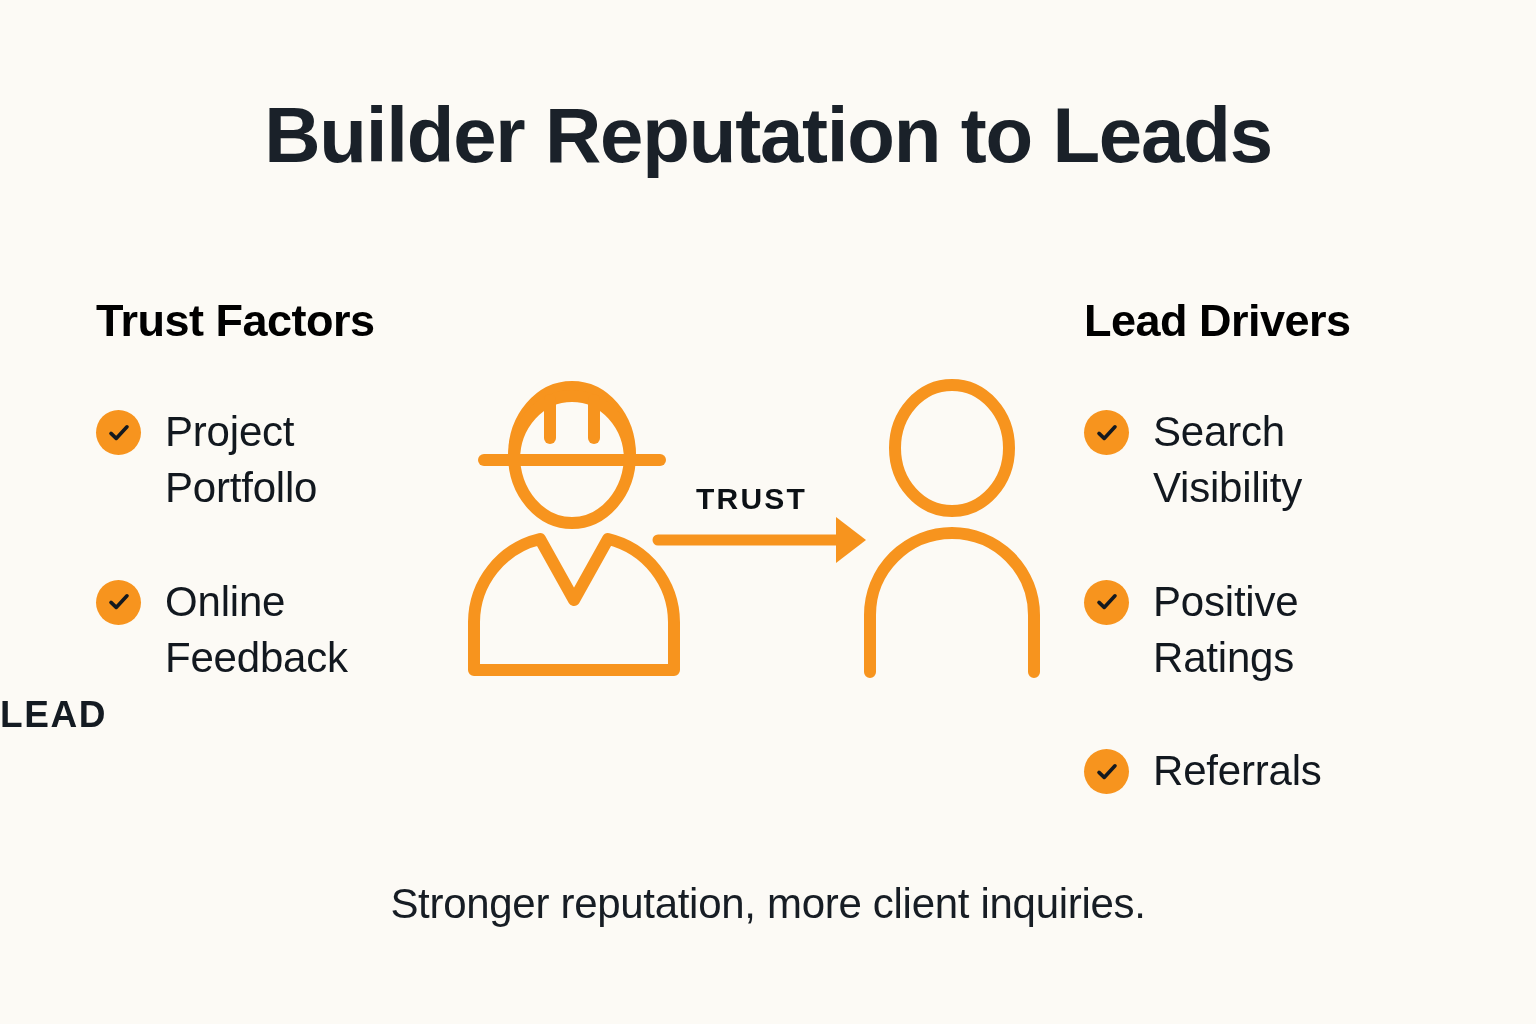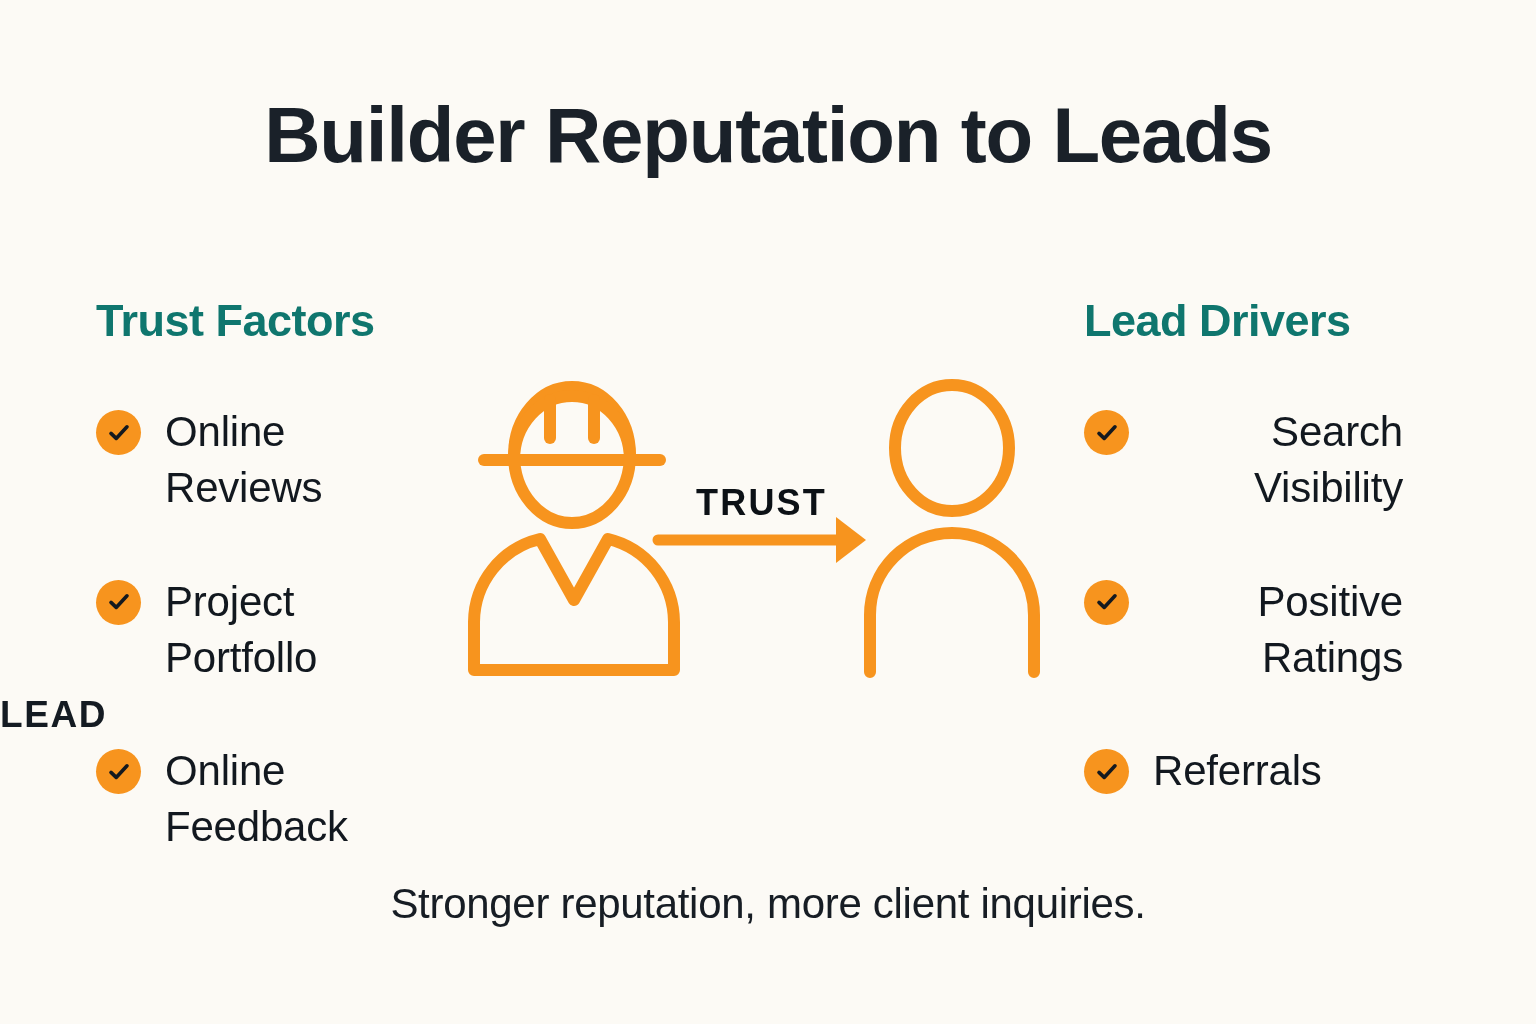--- a/index.html
+++ b/index.html
@@ -35,35 +35,35 @@
     color: #1A2129;
     line-height: 1.0;
     white-space: nowrap;
   }
 
   
   .column-heading {
     position: absolute;
     font-size: 45px;
     font-weight: bold;
-    color: #0f766e;
+    color: #000000;
     line-height: 1.0;
     letter-spacing: -0.5px;
     white-space: nowrap;
   }
   #trust-heading  { top: 298px; left: 96px; }
   #leads-heading  { top: 298px; left: 1084px; text-align: right; }
 
   
   .factor-list {
     position: absolute;
     width: 400px;
   }
   #trust-list { top: 404px; left: 96px; }
-  #leads-list { top: 404px; left: 1084px; text-align: right; }
+  #leads-list { top: 404px; left: 1084px; }
 
   .factor-item {
     display: flex;
     align-items: flex-start;
     margin-bottom: 58px;
   }
   .factor-item:last-child { margin-bottom: 0; }
 
   .check-badge {
     flex: 0 0 auto;
@@ -98,21 +98,21 @@
     left: 462px;
     width: 600px;
     height: 320px;
   }
   #center-illustration svg { display: block; }
 
   #trust-label {
     position: absolute;
     top: 482px;
     left: 696px;
-    font-size: 36px;
+    font-size: 30px;
     font-weight: bold;
     letter-spacing: 2.2px;
     color: #0C1116;
     white-space: nowrap;
   }
 
   #lead-generation-label {
     position: absolute;
     top: 692px;
     left: 0;
@@ -142,28 +142,20 @@
 <body>
 
 <div id="infographic">
 
   <div id="page-title">Builder Reputation to Leads</div>
 
   <div id="trust-heading" class="column-heading">Trust Factors</div>
 
   <div id="trust-list" class="factor-list">
 
-    <div class="factor-item">
-      <span class="check-badge">
-        <svg width="26" height="26" viewBox="0 0 26 26" aria-hidden="true">
-          <path d="M5 13.4 L10.2 18.4 L21 6.8" fill="none" stroke="#14191F" stroke-width="3.6" stroke-linecap="round" stroke-linejoin="round"></path>
-        </svg>
-      </span>
-      <span class="factor-label">Online Reviews</span>
-    </div>
 
     <div class="factor-item">
       <span class="check-badge">
         <svg width="26" height="26" viewBox="0 0 26 26" aria-hidden="true">
           <path d="M5 13.4 L10.2 18.4 L21 6.8" fill="none" stroke="#14191F" stroke-width="3.6" stroke-linecap="round" stroke-linejoin="round"></path>
         </svg>
       </span>
       <span class="factor-label">Project Portfollo</span>
     </div>
 

